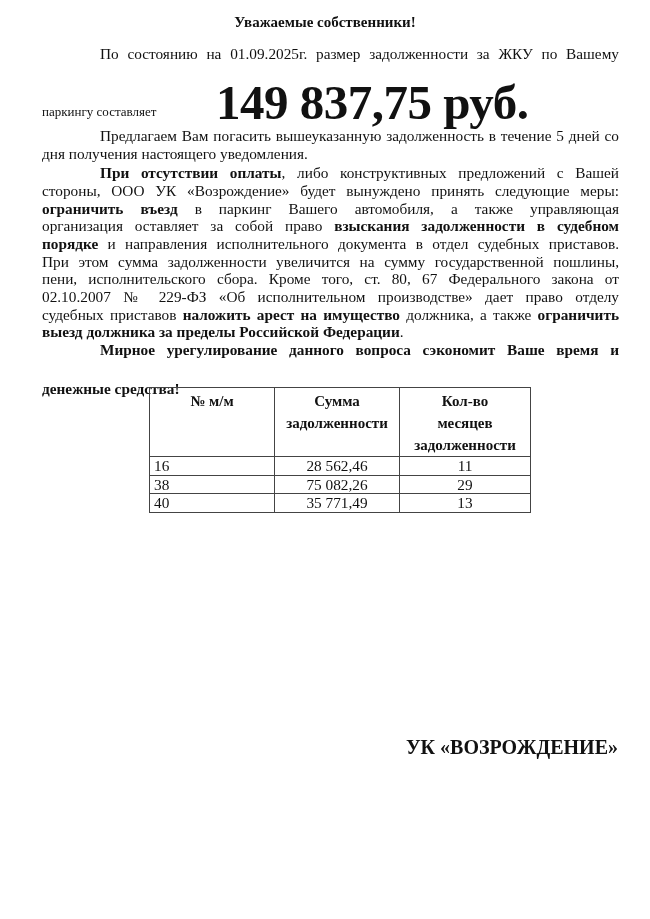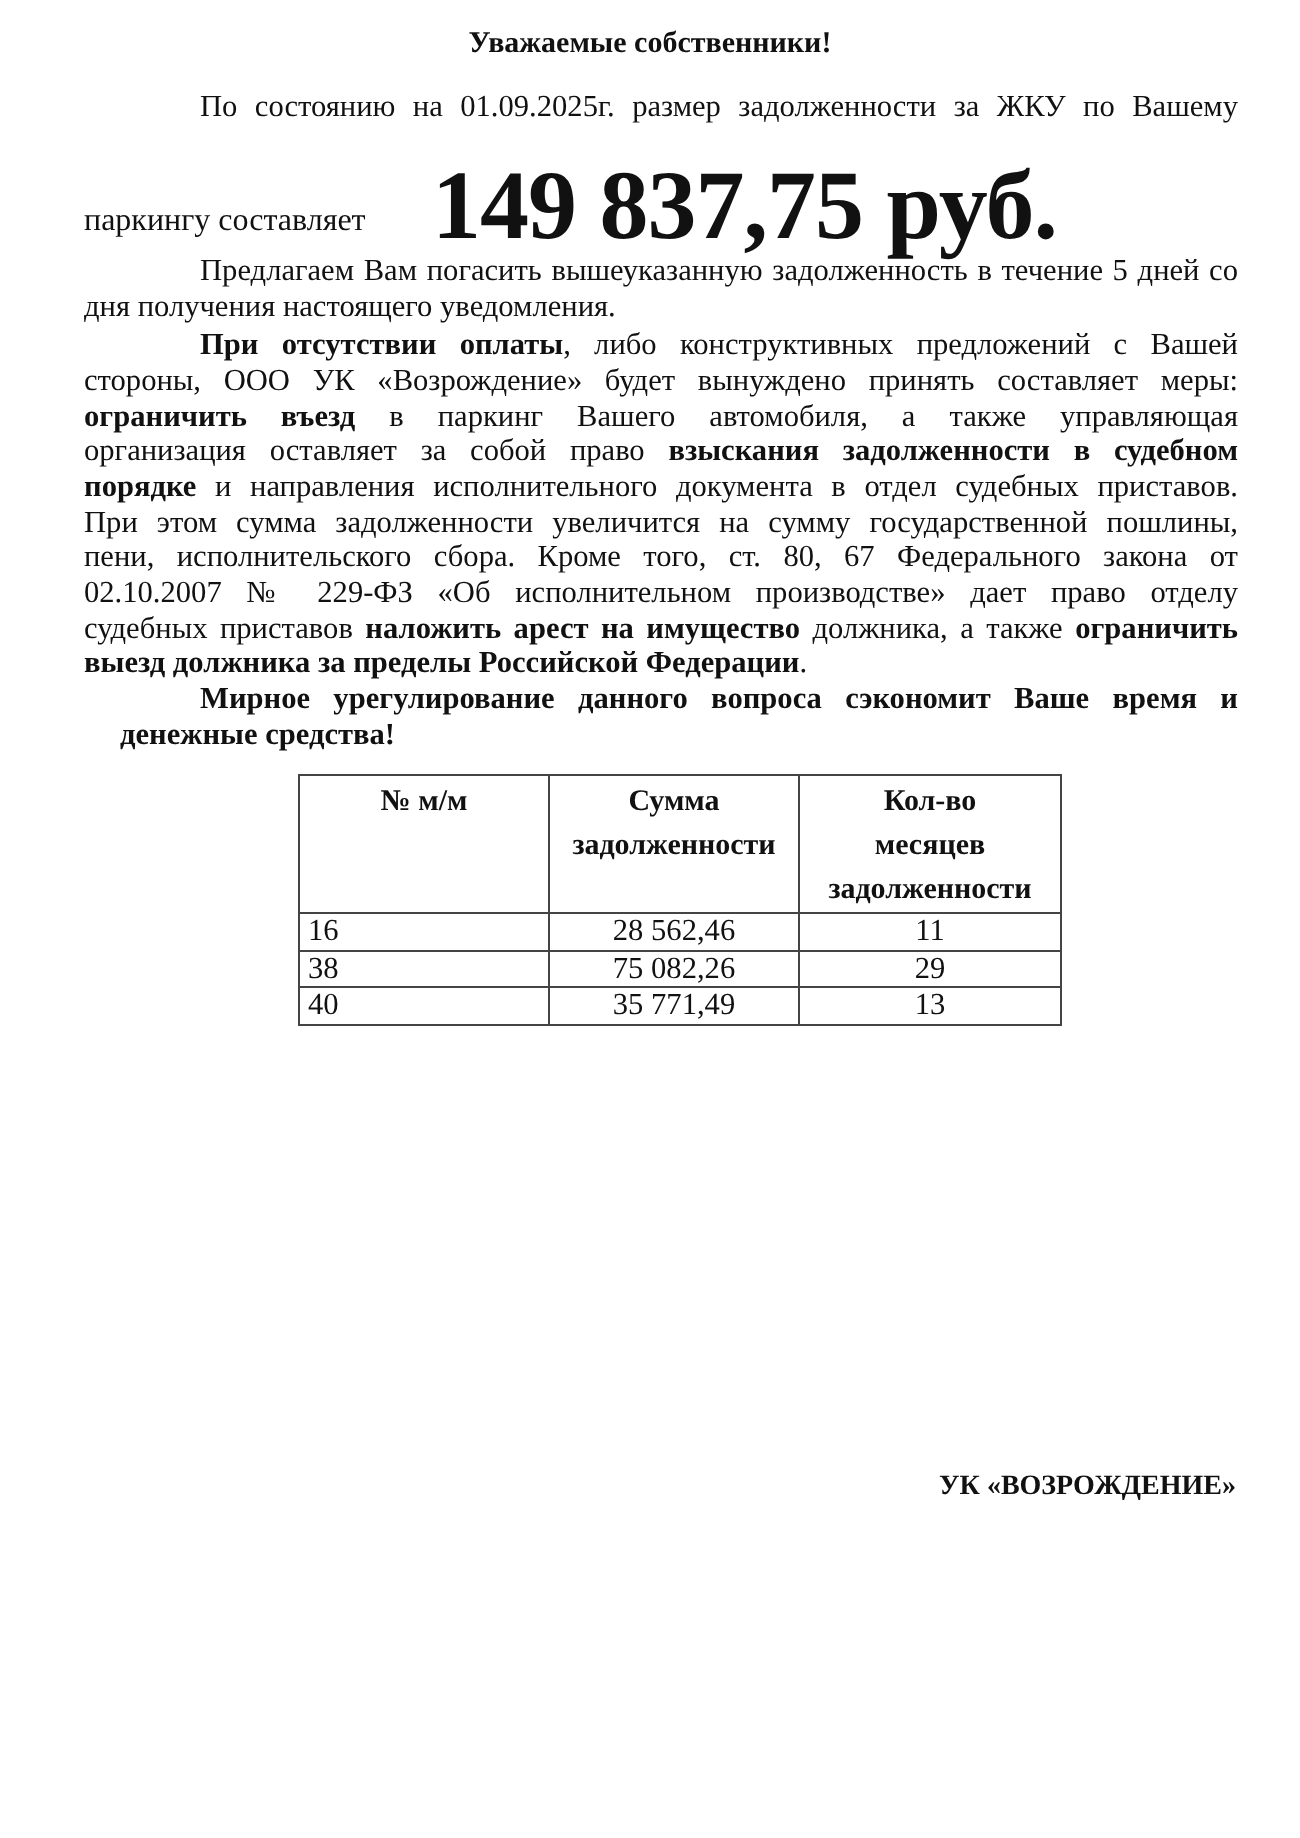--- a/index.html
+++ b/index.html
@@ -7,65 +7,65 @@
       font-family: "Liberation Serif", serif; color: #111; }
     .page { position: absolute; left: 0; top: 0; width: 650px; height: 771px; }
     .title { position: absolute; top: 14px; left: 0; width: 650px; text-align: center;
       font-weight: bold; font-size: 15px; }
     .line { position: absolute; left: 42px; width: 577px; font-size: 15.3px; line-height: 17.6px;
       text-align: justify; text-align-last: justify; white-space: nowrap; }
     .line.last { text-align-last: left; }
     .b { font-weight: bold; }
     .u { text-decoration-thickness: 1.5px; text-underline-offset: 2px; }
     .amount-row { position: absolute; left: 42px; top: 72px; height: 56px; }
-    .amount-label { position: absolute; left: 0; bottom: 8px; font-size: 16px; white-space: nowrap; }
+    .amount-label { position: absolute; left: 0; bottom: 8px; font-size: 13px; white-space: nowrap; }
     .amount { position: absolute; left: 174px; bottom: 0; font-size: 49px; font-weight: bold;
       white-space: nowrap; line-height: 50px; letter-spacing: -0.5px; }
     table.debts { position: absolute; left: 149px; top: 387px; border-collapse: collapse;
       font-size: 15.3px; }
     table.debts td, table.debts th { border: 1px solid #444; padding: 0 4px; line-height: 17.5px; }
     table.debts th { font-weight: bold; vertical-align: top; text-align: center; padding-top: 2px;
       font-size: 15px; line-height: 22px; }
     .c1 { width: 116px; }
     .c2 { width: 116px; }
     .c3 { width: 122px; }
     td.num { text-align: left; }
     td.sum { text-align: center; }
     td.mon { text-align: center; }
-    .signature { position: absolute; top: 736px; right: 32px; font-weight: bold; font-size: 14px; }
+    .signature { position: absolute; top: 736px; right: 32px; font-weight: bold; font-size: 20px; }
   </style>
 </head>
 <body>
 
 <div class="page">
   <div class="title">Уважаемые собственники!</div>
 
   <div class="line" style="top:45px; text-indent:58px;">По состоянию на 01.09.2025г. размер задолженности за ЖКУ по Вашему</div>
 
   <div class="amount-row">
     <span class="amount-label">паркингу составляет</span>
     <span class="amount">149 837,75 руб.</span>
   </div>
 
   <div class="line" style="top:127px; text-indent:58px;">Предлагаем Вам погасить вышеуказанную задолженность в течение 5 дней со</div>
   <div class="line last" style="top:145px;">дня получения настоящего уведомления.</div>
 
   <div class="line" style="top:164px; text-indent:58px;"><span class="b">При отсутствии оплаты</span><span>, либо конструктивных предложений с Вашей</span></div>
-  <div class="line" style="top:182px;">стороны, ООО УК «Возрождение» будет вынуждено принять составляет меры:</div>
+  <div class="line" style="top:182px;">стороны, ООО УК «Возрождение» будет вынуждено принять следующие меры:</div>
   <div class="line" style="top:200px;"><span class="b u">ограничить въезд</span><span> в паркинг Вашего автомобиля, а также управляющая</span></div>
   <div class="line" style="top:217px;"><span>организация оставляет за собой право </span><span class="b u">взыскания задолженности в судебном</span></div>
   <div class="line" style="top:235px;"><span class="b u">порядке</span><span> и направления исполнительного документа в отдел судебных приставов.</span></div>
   <div class="line" style="top:253px;">При этом сумма задолженности увеличится на сумму государственной пошлины,</div>
   <div class="line" style="top:270px;">пени, исполнительского сбора. Кроме того, ст. 80, 67 Федерального закона от</div>
   <div class="line" style="top:288px;">02.10.2007 № 229-ФЗ «Об исполнительном производстве» дает право отделу</div>
   <div class="line" style="top:306px;"><span>судебных приставов </span><span class="b u">наложить арест на имущество</span><span> должника, а также </span><span class="b u">ограничить</span></div>
   <div class="line last" style="top:323px;"><span class="b u">выезд должника за пределы Российской Федерации</span><span>.</span></div>
 
   <div class="line b" style="top:341px; text-indent:58px;">Мирное урегулирование данного вопроса сэкономит Ваше время и</div>
-  <div class="line b last" style="top:359px;margin-left:18px;">денежные средства!</div>
+  <div class="line b last" style="top:380px;">денежные средства!</div>
 
   <table class="debts">
     <thead>
       <tr>
         <th class="c1">
             <div>№ м/м</div>
           </th>
         <th class="c2">
             <div>Сумма</div>
             <div>задолженности</div>

